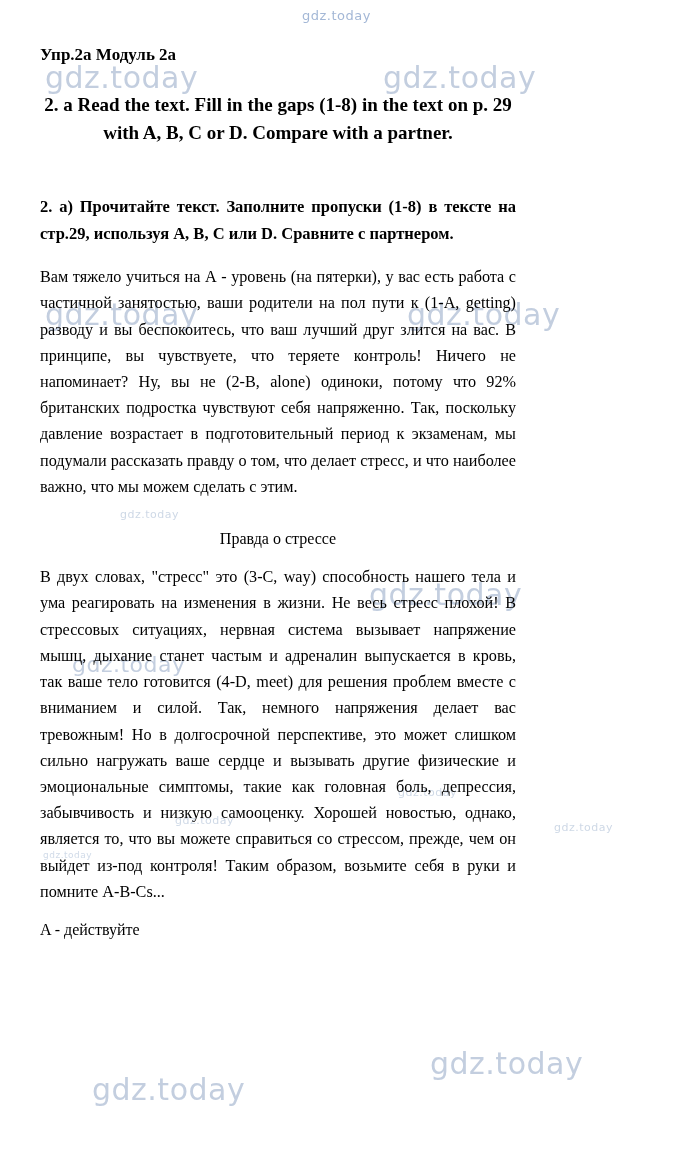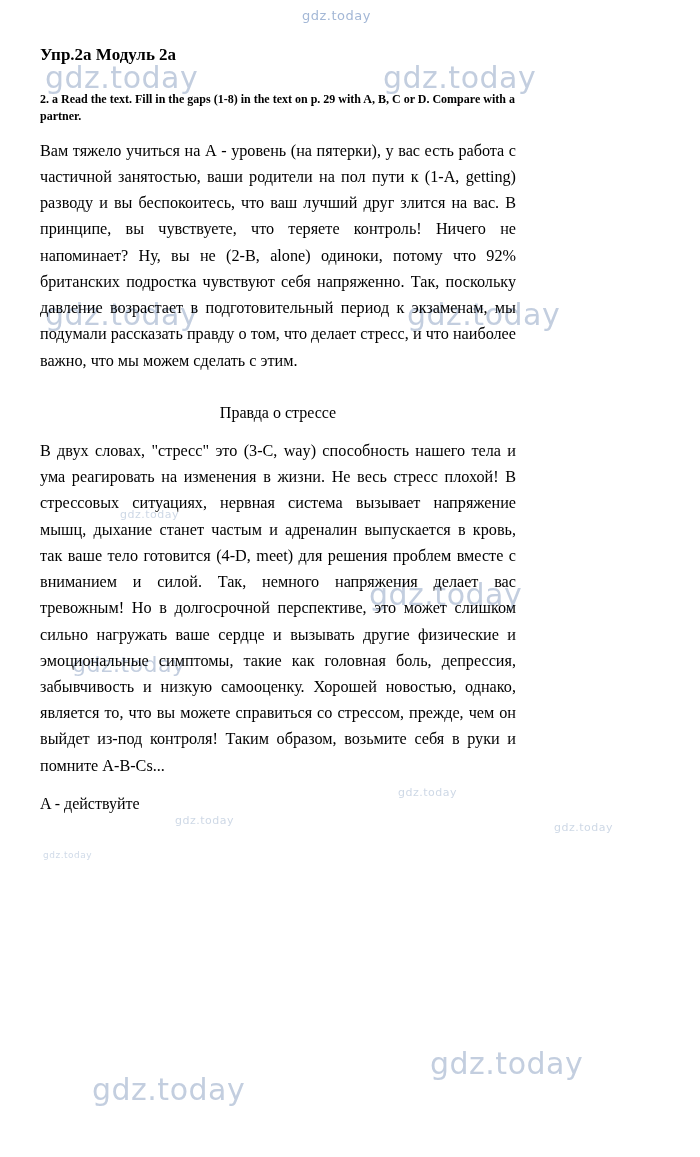--- a/index.html
+++ b/index.html
@@ -48,24 +48,24 @@
   }
   .title {
     text-align: left;
     font-weight: bold;
     font-size: 17px;
     margin: 0;
     padding-top: 45px;
   }
   .task-en {
     font-weight: bold;
-    font-size: 12px;
+    font-size: 19px;
     line-height: 1.45;
     margin-top: 26px;
-    text-align: left;
+    text-align: center;
   }
   .task-ru {
     font-weight: bold;
     font-size: 16.5px;
     line-height: 1.62;
     margin-top: 48px;
     text-align: justify;
     text-align-last: left;
   }
   .subhead {
@@ -110,20 +110,21 @@
       <div class="wm wm-xs" style="left: 43px; top: 850px;">gdz.today</div>
       <div class="wm wm-lg" style="left: 430px; top: 1046px;">gdz.today</div>
       <div class="wm wm-lg" style="left: 92px; top: 1072px;">gdz.today</div>
     </div>
 
   <div class="content">
     <h1 class="title">Упр.2а Модуль 2a</h1>
 
     <p class="task-en">2. a Read the text. Fill in the gaps (1-8) in the text on p. 29 with A, B, C or D. Compare with a partner.</p>
 
+    <p class="task-ru">2. а) Прочитайте текст. Заполните пропуски (1-8) в тексте на стр.29, используя А, В, С или D. Сравните с партнером.</p>
 
 
     <p class="para">Вам тяжело учиться на А - уровень (на пятерки), у вас есть работа с частичной занятостью, ваши родители на пол пути к (1-A, getting) разводу и вы беспокоитесь, что ваш лучший друг злится на вас. В принципе, вы чувствуете, что теряете контроль! Ничего не напоминает? Ну, вы не (2-B, alone) одиноки, потому что 92% британских подростка чувствуют себя напряженно. Так, поскольку давление возрастает в подготовительный период к экзаменам, мы подумали рассказать правду о том, что делает стресс, и что наиболее важно, что мы можем сделать с этим.</p>
 
     <p class="subhead2">Правда о стрессе</p>
 
     <p class="para">В двух словах, "стресс" это (3-C, way) способность нашего тела и ума реагировать на изменения в жизни. Не весь стресс плохой! В стрессовых ситуациях, нервная система вызывает напряжение мышц, дыхание станет частым и адреналин выпускается в кровь, так ваше тело готовится (4-D, meet) для решения проблем вместе с вниманием и силой. Так, немного напряжения делает вас тревожным! Но в долгосрочной перспективе, это может слишком сильно нагружать ваше сердце и вызывать другие физические и эмоциональные симптомы, такие как головная боль, депрессия, забывчивость и низкую самооценку. Хорошей новостью, однако, является то, что вы можете справиться со стрессом, прежде, чем он выйдет из-под контроля! Таким образом, возьмите себя в руки и помните A-B-Cs...</p>
 
     <p class="closing">A - действуйте</p>
   </div>

